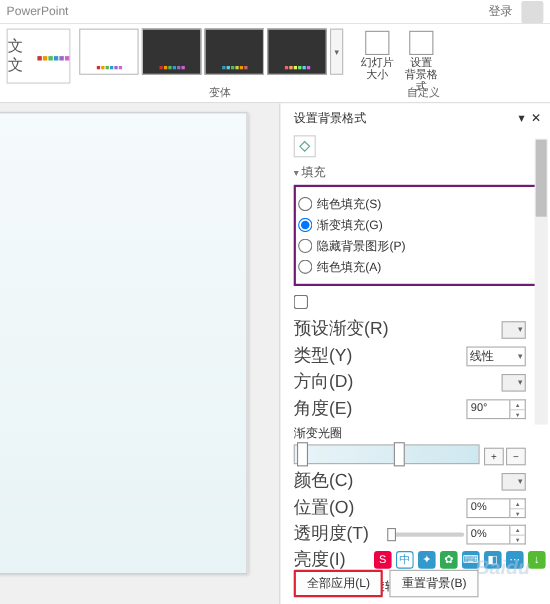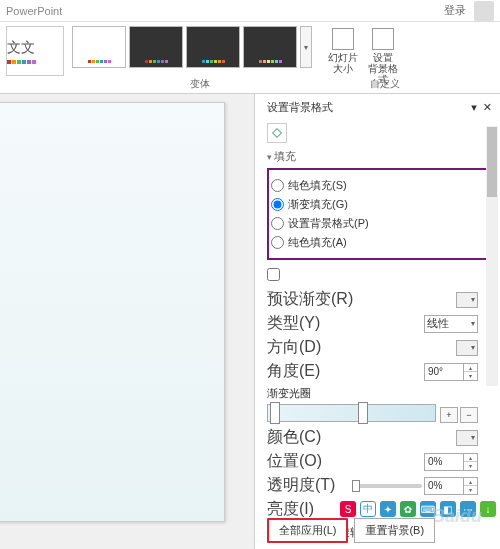--- a/index.html
+++ b/index.html
@@ -3,21 +3,21 @@
 <meta charset="utf-8">
 <style>
 *{box-sizing:border-box;margin:0;padding:0;font-family:"Microsoft YaHei","Segoe UI",sans-serif;font-size:11px;color:#333}
 body{background:#fff;width:500px;height:549px;overflow:hidden;position:relative}
 .titlebar{height:22px;background:#fff;border-bottom:1px solid #e0e0e0;display:flex;align-items:center;padding:0 6px;justify-content:space-between}
 .titlebar .left{color:#888;font-size:11px}
 .titlebar .right{display:flex;align-items:center;gap:8px}
 .titlebar .right span{color:#666;font-size:11px}
 .avatar{width:20px;height:20px;background:#ddd;border-radius:2px;display:inline-block}
 .ribbon{height:72px;background:#fff;border-bottom:1px solid #d0d0d0;display:flex;position:relative}
-.theme-box{width:58px;height:50px;margin:4px 0 0 6px;border:1px solid #ccc;background:#fff;display:flex;flex-direction:column;justify-content:center}
+.theme-box{width:58px;height:50px;margin:4px 0 0 6px;border:1px solid #ccc;background:#fff;display:flex;flex-direction:row;align-items:center;justify-content:center}
 .theme-box .aa{font-size:14px;color:#555}
 .theme-box .colors{display:flex;gap:1px;margin-top:3px}
 .theme-box .colors i{width:4px;height:4px;display:block}
 .variants{display:flex;gap:3px;margin:4px 0 0 8px}
 .variant{width:54px;height:42px;border:1px solid #bbb;background:#333;display:flex;align-items:flex-end;justify-content:center;padding-bottom:4px}
 .variant.light{background:#fff}
 .variant .vbar{display:flex;gap:1px}
 .variant .vbar i{width:3px;height:3px;display:block}
 .variant-more{width:12px;height:42px;border:1px solid #bbb;background:#f5f5f5;display:flex;align-items:center;justify-content:center;font-size:8px;color:#666}
 .ribbon-group-label{position:absolute;bottom:2px;font-size:10px;color:#666}
@@ -178,21 +178,21 @@
       <div class="radio-row">
           <input type="radio" name="f" style="">
           <label>纯色填充(S)</label>
         </div>
       <div class="radio-row">
           <input type="radio" name="f" checked="" style="">
           <label>渐变填充(G)</label>
         </div>
       <div class="radio-row">
           <input type="radio" name="f" style="">
-          <label>设置背景格式(P)</label>
+          <label>隐藏背景图形(P)</label>
         </div>
       <div class="radio-row">
           <input type="radio" name="f" style="">
           <label>纯色填充(A)</label>
         </div>
     </div>
 
     <div class="check-row">
         <input type="checkbox" style="">
       </div>

